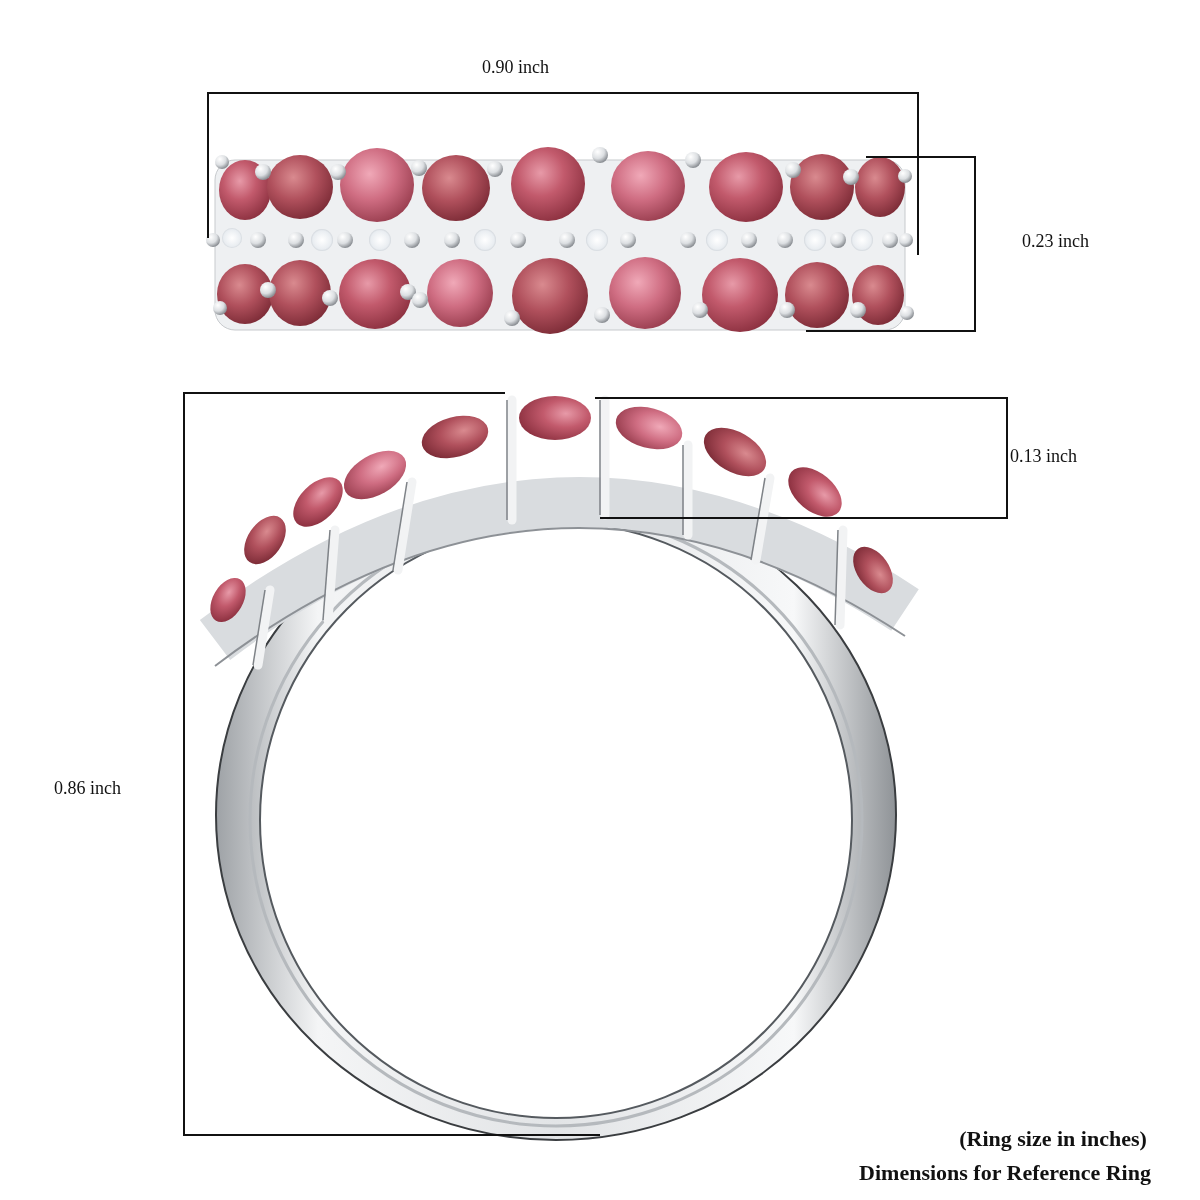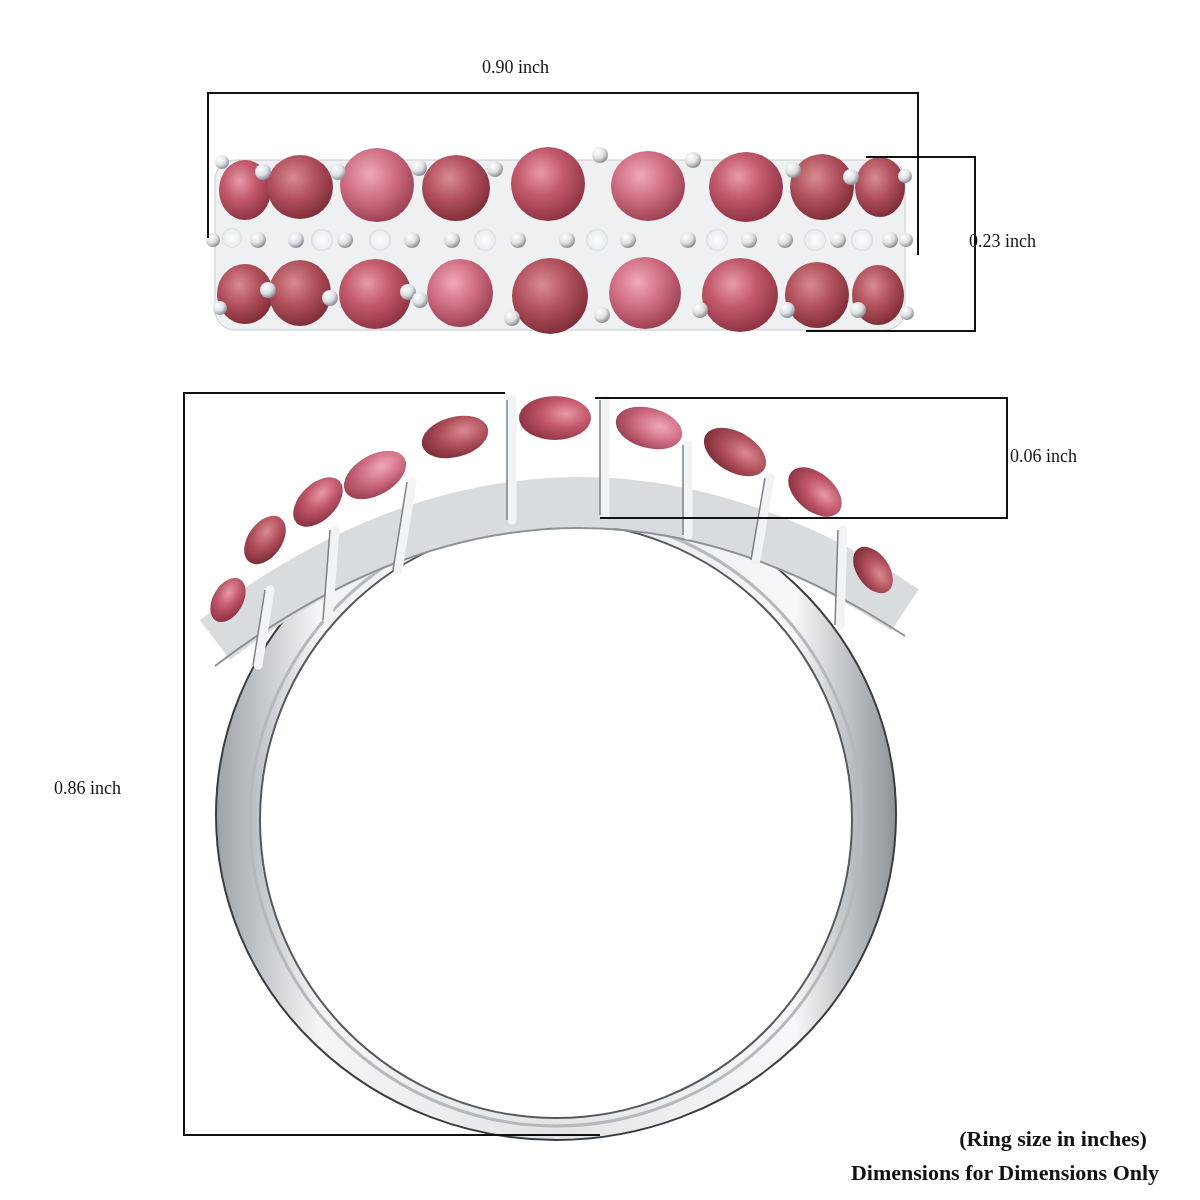--- a/index.html
+++ b/index.html
@@ -180,18 +180,18 @@
 
     <polyline points="866,157 975,157 975,331 806,331"></polyline>
 
     <polyline points="505,393 184,393 184,1135 600,1135"></polyline>
 
     <polyline points="595,398 1007,398 1007,518 600,518"></polyline>
   </g>
 </svg>
 
 <div class="dim-label" style="left:482px;top:58px;">0.90 inch</div>
-<div class="dim-label" style="left:969px;top:232px;text-align:right;">0.23 inch</div>
-<div class="dim-label" style="left:1010px;top:447px;">0.06 inch</div>
+<div class="dim-label" style="left:1022px;top:232px;text-align:right;">0.23 inch</div>
+<div class="dim-label" style="left:1010px;top:447px;">0.13 inch</div>
 <div class="dim-label" style="left:54px;top:779px;">0.86 inch</div>
 
 <div class="note" style="left:868px;top:1128px;width:370px;">(Ring size in inches)</div>
-<div class="note" style="left:820px;top:1162px;width:370px;">Dimensions for Dimensions Only</div>
+<div class="note" style="left:820px;top:1162px;width:370px;">Dimensions for Reference Ring</div>
 
 </body></html>

